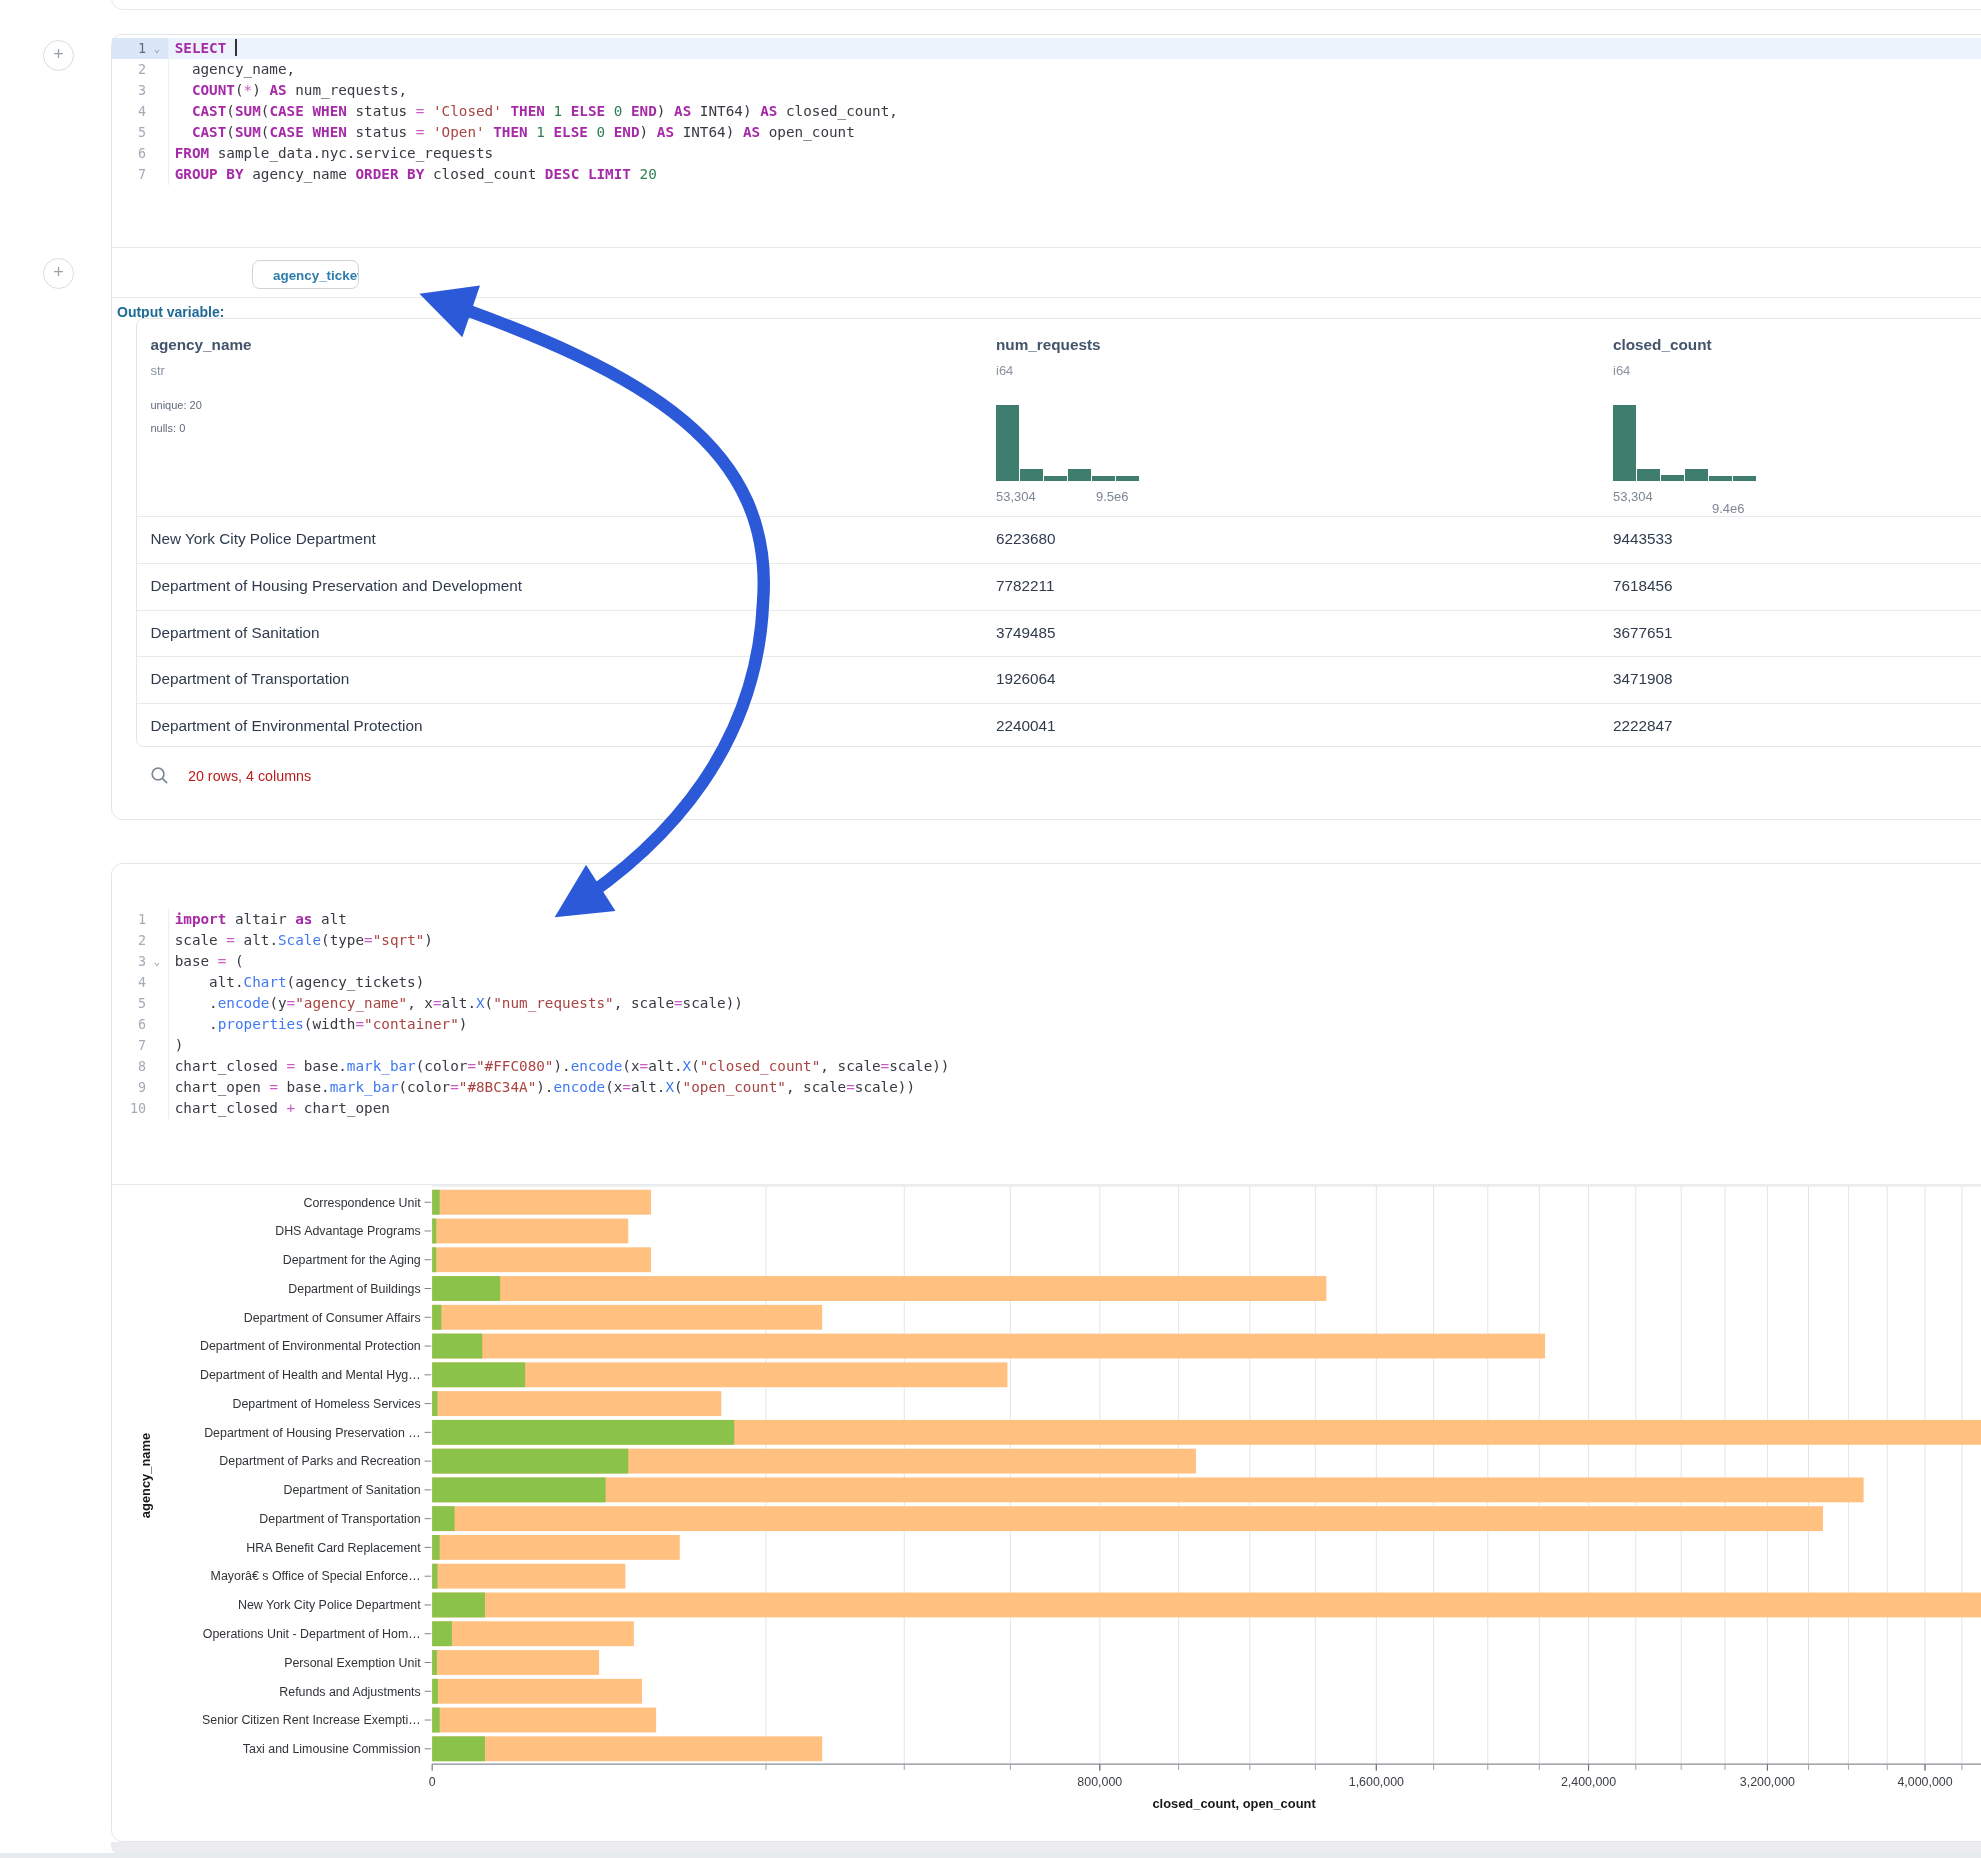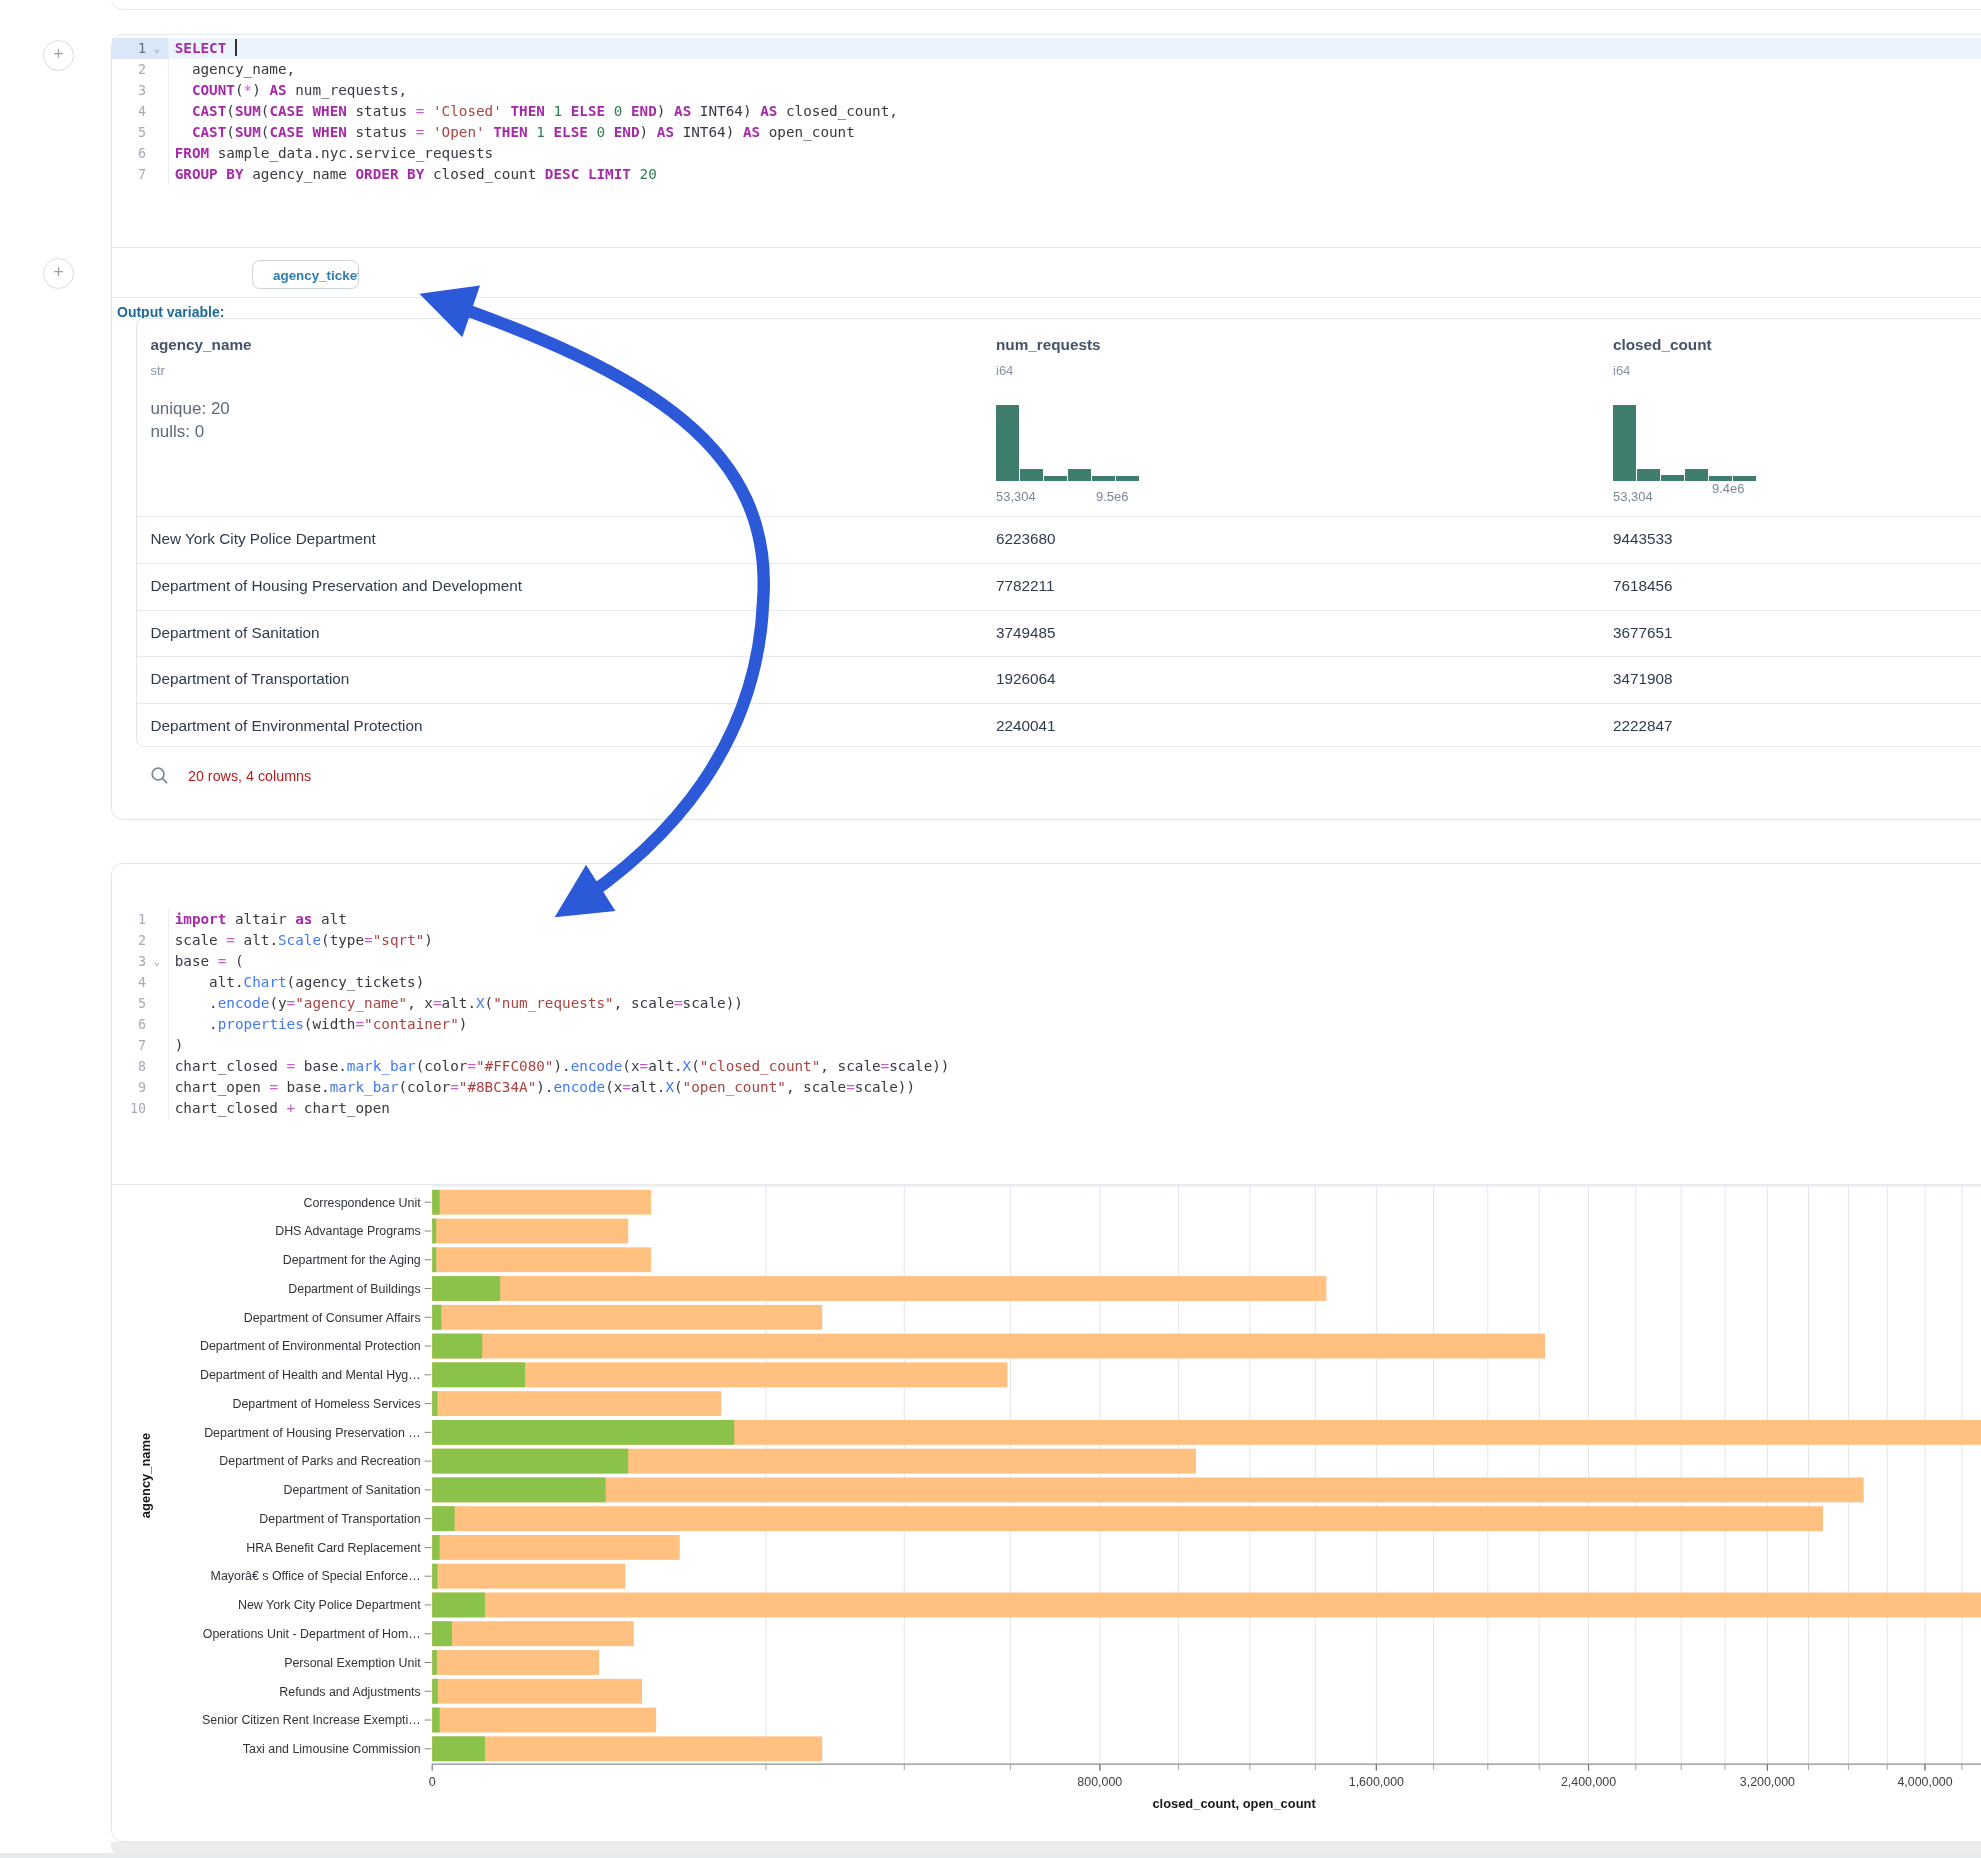--- a/index.html
+++ b/index.html
@@ -28,21 +28,21 @@
             background:#fff;color:#97a0a8;font-size:18px;line-height:26px;text-align:center;cursor:pointer;}
   
   .outvar-label{position:absolute;font-size:14px;font-weight:bold;color:#1d6a96;}
   .outvar-tag{position:absolute;width:107px;height:29px;border:1px solid #ccd4da;border-radius:7.6px;
               background:#fff;color:#2e7dab;font-weight:bold;font-size:13.4px;line-height:29px;
               padding:0 6.7px;overflow:hidden;white-space:nowrap;box-sizing:border-box;}
   
   .tbl-card{position:absolute;background:#fff;border:1px solid #e2e6ea;border-radius:7.6px;box-sizing:border-box;overflow:hidden;}
   .col-name{position:absolute;font-size:15.3px;font-weight:bold;color:#44546b;}
   .col-type{position:absolute;font-size:13px;color:#8a93a2;}
-  .col-meta{position:absolute;font-size:17px;color:#5f6b7c;}
+  .col-meta{position:absolute;font-size:11px;color:#5f6b7c;}
   .hist{position:absolute;width:143px;height:76px;display:flex;align-items:flex-end;gap:1px;}
   .hist div{flex:1;background:#3f7d6e;}
   .hist-lab{position:absolute;font-size:13px;color:#7c8796;}
   .t-row{position:absolute;left:0;right:0;height:47px;border-top:1px solid #e8ebee;}
   .t-row span{position:absolute;top:13.4px;font-size:15.3px;color:#2f3b4d;}
   .tbl-footer{position:absolute;font-size:14.3px;color:#b91c1c;}
   
   svg text{font-family:"Liberation Sans", sans-serif;}
   .arrow-layer{position:absolute;left:0;top:0;pointer-events:none;z-index:50;}
 </style>
@@ -97,21 +97,21 @@
     <div class="col-type" style="left:1476px;top:44px;">i64</div>
     <div class="hist" style="left:1476px;top:86px;" id="hist-2">
         <div style="height: 100%;"></div>
         <div style="height: 16%;"></div>
         <div style="height: 8%;"></div>
         <div style="height: 16%;"></div>
         <div style="height: 7%;"></div>
         <div style="height: 7%;"></div>
       </div>
     <div class="hist-lab" style="left:1476px;top:170px;">53,304</div>
-    <div class="hist-lab" style="left:1575px;top:162px;">9.4e6</div>
+    <div class="hist-lab" style="left:1575px;top:182px;">9.4e6</div>
     <div id="tbl-rows">
         <div class="t-row" style="top: 197px;">
           <span style="left: 13.4px;">New York City Police Department</span>
           <span style="left: 859px;">6223680</span>
           <span style="left: 1476px;">9443533</span>
         </div>
         <div class="t-row" style="top: 244px;">
           <span style="left: 13.4px;">Department of Housing Preservation and Development</span>
           <span style="left: 859px;">7782211</span>
           <span style="left: 1476px;">7618456</span>

